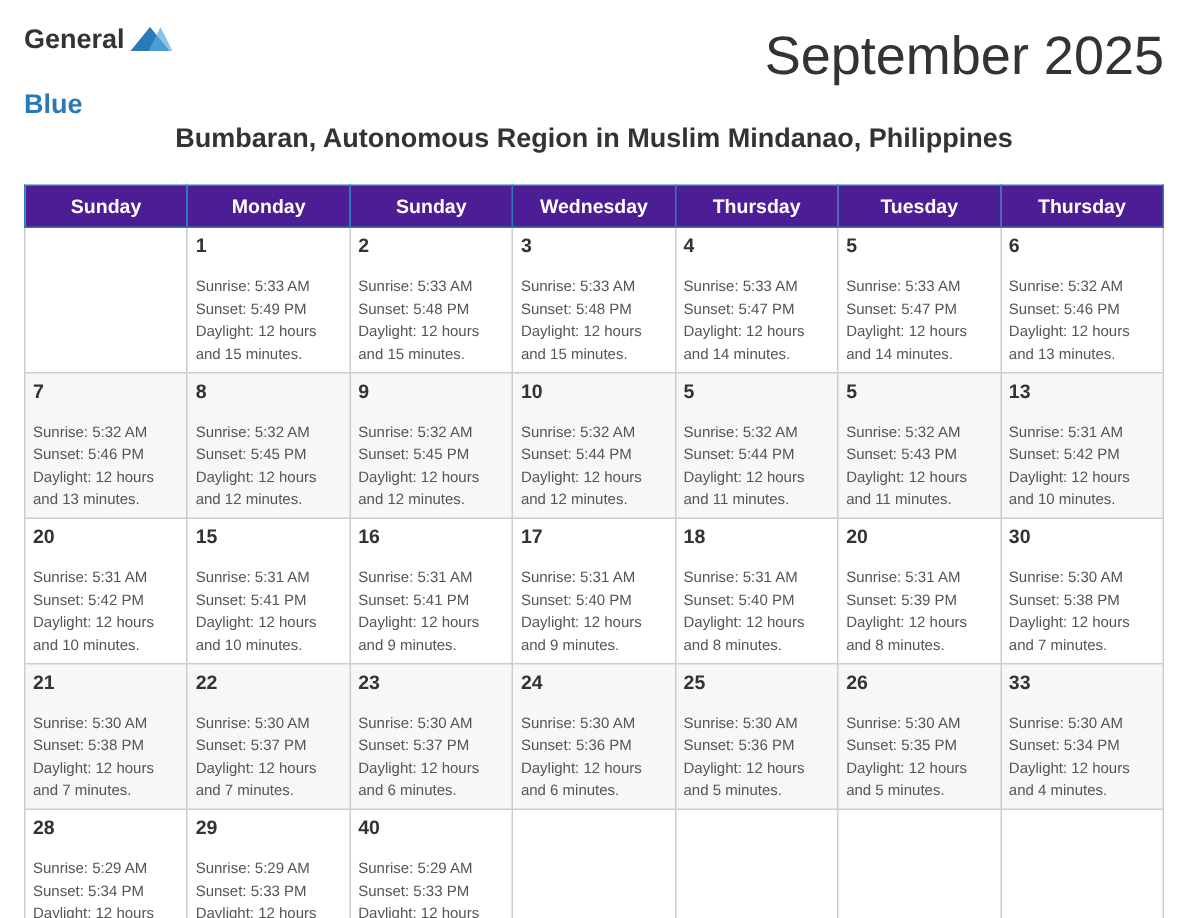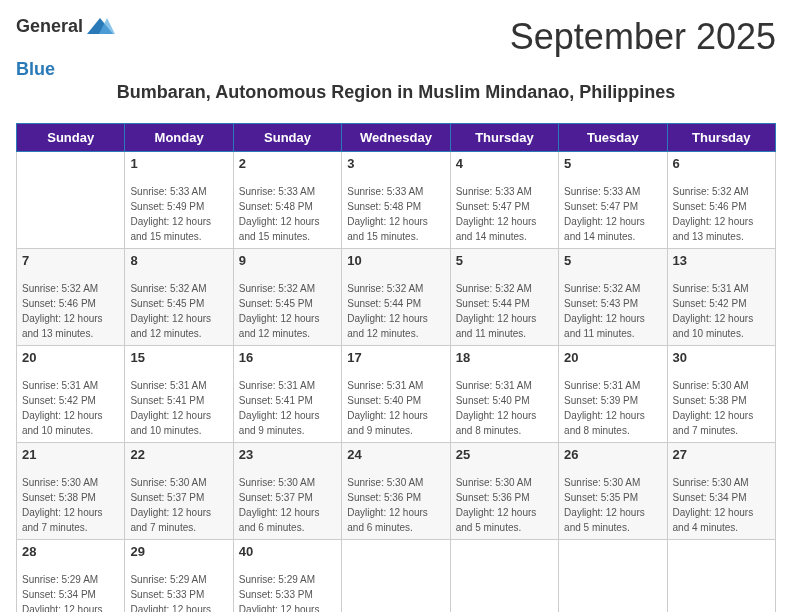--- a/index.html
+++ b/index.html
@@ -237,21 +237,21 @@
         </td>
         <td>
           <span class="day-number">25</span>
           <div class="cell-text">Sunrise: 5:30 AM<br>Sunset: 5:36 PM<br>Daylight: 12 hours<br>and 5 minutes.</div>
         </td>
         <td>
           <span class="day-number">26</span>
           <div class="cell-text">Sunrise: 5:30 AM<br>Sunset: 5:35 PM<br>Daylight: 12 hours<br>and 5 minutes.</div>
         </td>
         <td>
-          <span class="day-number">27</span>
+          <span class="day-number">33</span>
           <div class="cell-text">Sunrise: 5:30 AM<br>Sunset: 5:34 PM<br>Daylight: 12 hours<br>and 4 minutes.</div>
         </td>
       </tr>
       <tr>
         <td>
           <span class="day-number">28</span>
           <div class="cell-text">Sunrise: 5:29 AM<br>Sunset: 5:34 PM<br>Daylight: 12 hours<br>and 4 minutes.</div>
         </td>
         <td>
           <span class="day-number">29</span>

